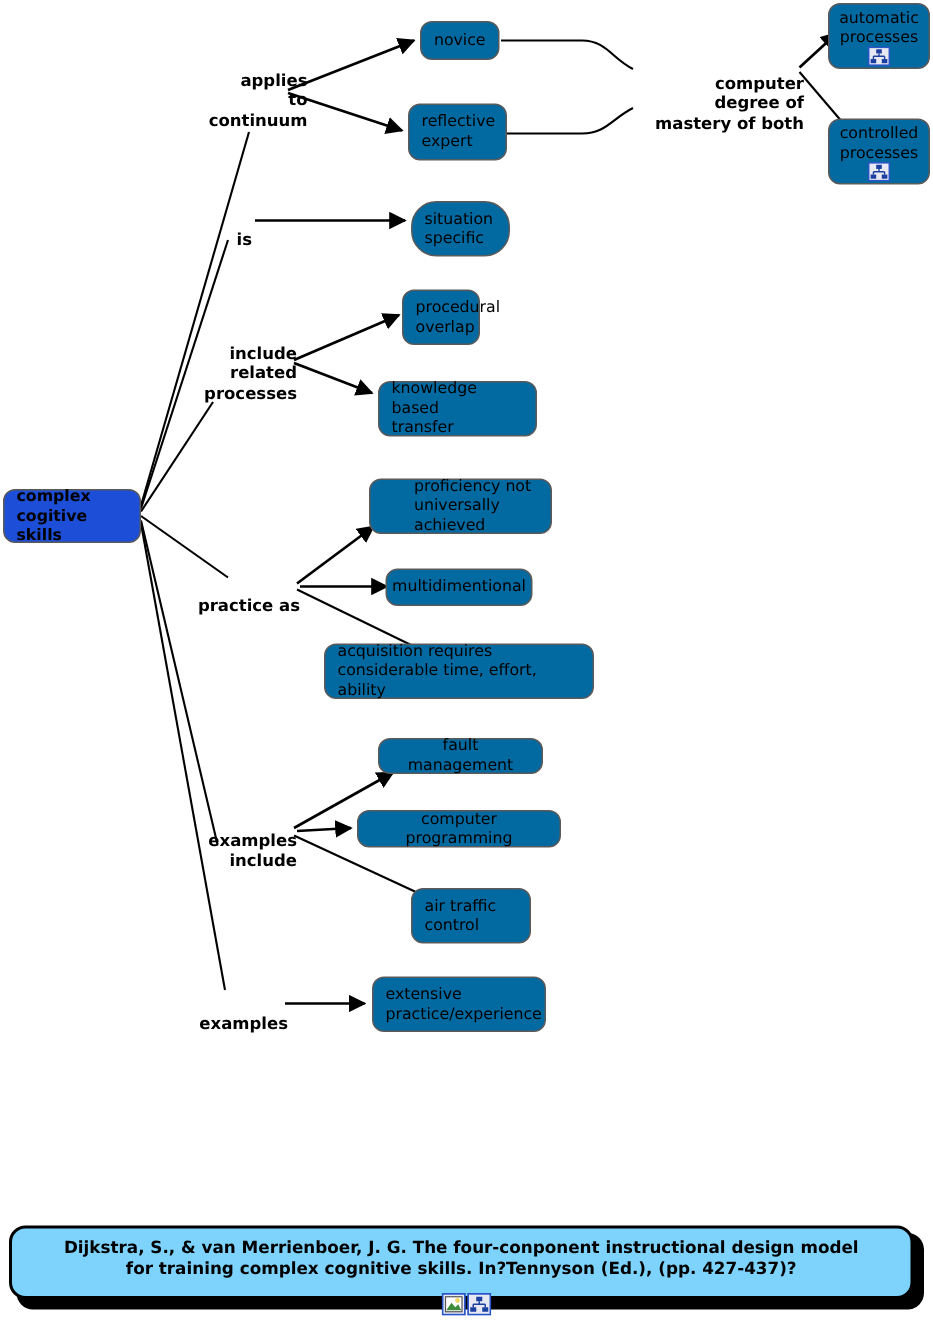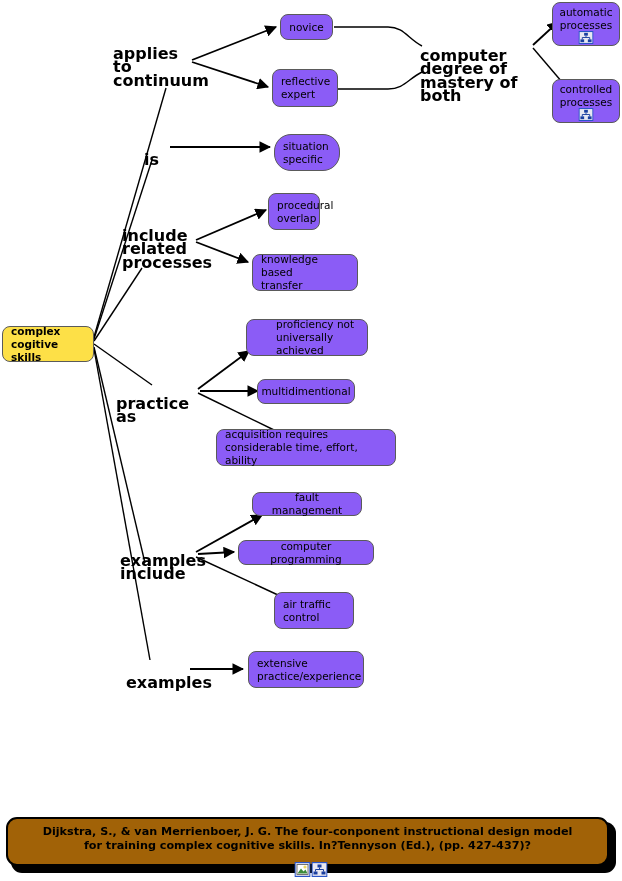--- a/index.html
+++ b/index.html
@@ -25,52 +25,52 @@
     left: 0; top: 0;
     width: 622px;
     height: 881px;
     pointer-events: none;
   }
   .node {
     position: absolute;
     box-sizing: border-box;
     border: 1px solid #5a5a5a;
     border-radius: 8px;
-    background: #8b5cf6;
+    background: #0369a1;
     color: #000000;
     font-size: 10.5px;
     line-height: 13px;
     padding: 4px 8px;
     display: flex;
     flex-direction: column;
     justify-content: center;
     white-space: pre-line;
   }
   .node.root {
-    background: #fde047;
+    background: #1d4ed8;
     font-weight: bold;
     font-size: 10.5px;
     line-height: 13px;
   }
   .node.center-text {
     align-items: center;
     text-align: center;
   }
   .node.has-icon {
     align-items: center;
     text-align: center;
     padding-bottom: 14px;
   }
   .linklabel {
     position: absolute;
     font-weight: bold;
-    font-size: 16px;
+    font-size: 11px;
     line-height: 13.5px;
     color: #000000;
-    text-align: left;
+    text-align: right;
     white-space: pre-line;
   }
   .mapicon {
     position: absolute;
     bottom: 1px;
     left: 50%;
     transform: translateX(-50%);
     width: 15px;
     height: 13px;
     display: block;
@@ -92,21 +92,21 @@
     background: #000000;
     border-radius: 11px;
   }
   #citation-box {
     position: absolute;
     left: 0;
     top: 0;
     width: 603px;
     height: 49px;
     box-sizing: border-box;
-    background: #a16207;
+    background: #7dd3fc;
     border: 2px solid #000000;
     border-radius: 11px;
     display: flex;
     flex-direction: column;
     align-items: center;
     justify-content: flex-start;
     padding-top: 6px;
   }
   #citation-text {
     font-weight: bold;

